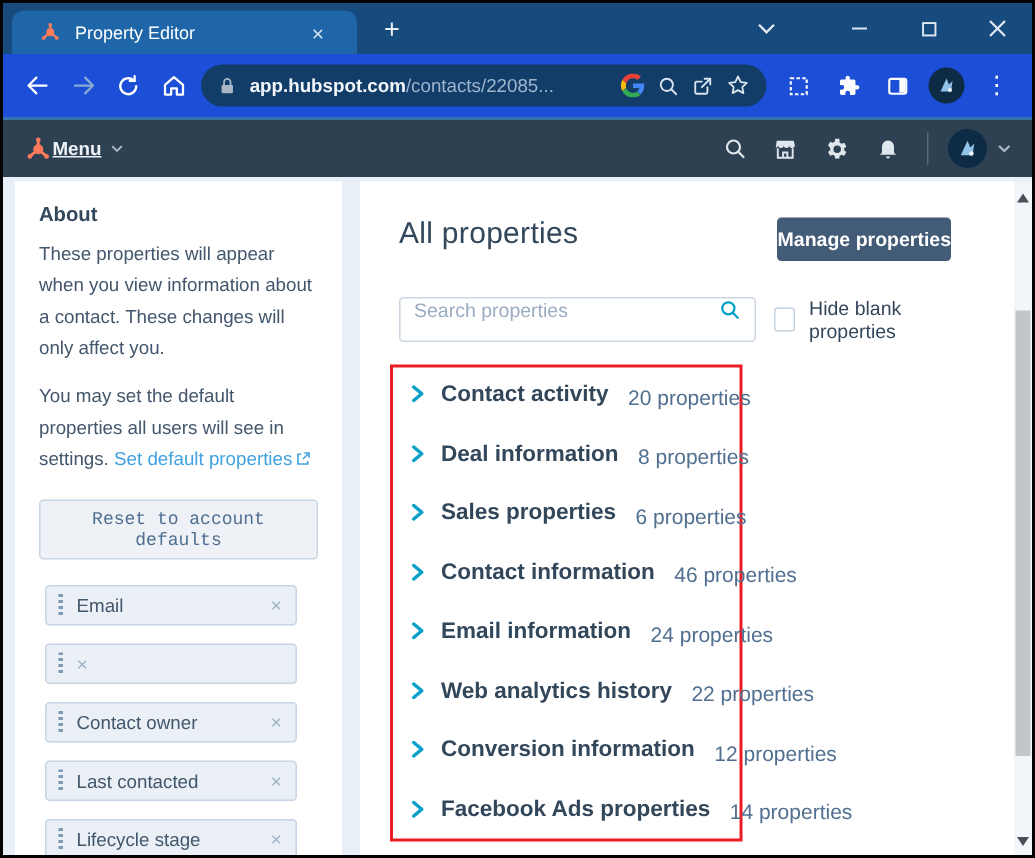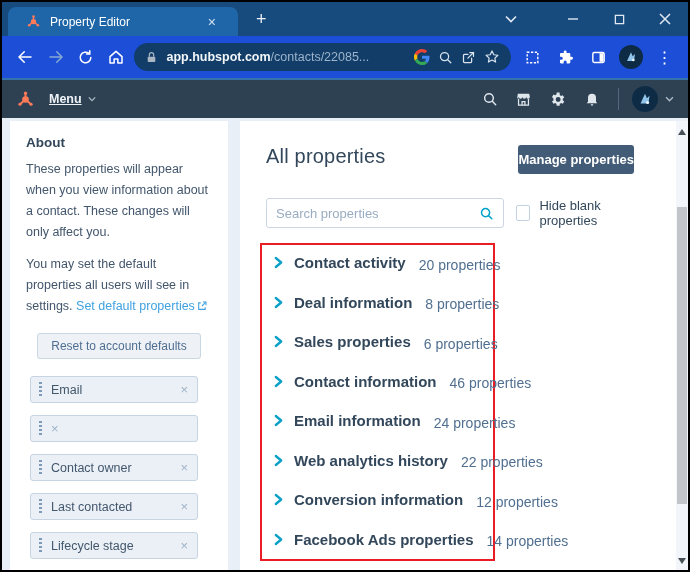--- a/index.html
+++ b/index.html
@@ -46,21 +46,21 @@
   .avatar {
     width:24px; height:24px; border-radius:50%; background:#0e2b45;
     display:flex; align-items:center; justify-content:center; overflow:hidden;
   }
 
   
   .hsnav {
     position:absolute; left:0; top:78px; right:0; height:38px; background:#2e4153;
     display:flex; align-items:center; padding:0 14px;
   }
-  .menu { display:flex; align-items:center; gap:6px; margin-left:14px; color:#eef2f6;
+  .menu { display:flex; align-items:center; gap:6px; color:#eef2f6;
           font-size:12.5px; font-weight:bold;text-decoration:underline; }
   .hsnav-right { margin-left:auto; display:flex; align-items:center; gap:7px; }
   .nav-icon { width:27px; height:27px; display:flex; align-items:center; justify-content:center; color:#dfe6ec; }
   .nav-divider { width:1px; height:22px; background:#53687c; margin:0 6px; }
   .avatar.big { width:26px; height:26px; }
 
   
   .page { position:absolute; left:0; right:0; top:116px; bottom:0; background:#e9eff6; }
   .card { position:absolute; top:3px; bottom:0; background:#fff; overflow:hidden; }
   .sidebar-card { left:8px; width:218px; padding:14px 16px 0 16px; }
@@ -68,21 +68,21 @@
 
   
   .about-h { font-size:13.5px; font-weight:bold; color:#33475b; margin-bottom:9px; }
   .sb-p { font-size:12.5px; color:#42566c; line-height:21px; margin-bottom:11px; }
   .sb-p2 { margin-bottom:16px; }
   .sb-link { color:#41a2e0; text-decoration:none; }
   .ext-icon { display:inline-block; vertical-align:-1px; margin-left:2px; }
   .reset-btn {
     display:block; margin:0 auto; padding:5px 13px; font-size:12px; color:#4f6e90;
     background:#eef2f7; border:1px solid #c9d6e3; border-radius:3px;
-    font-family:Liberation Sans, sans-serif;
+    font-family:Liberation Mono, monospace;
   }
   .chips { margin-top:17px; padding-left:4px; }
   .chip {
     width:168px; height:27px; margin-bottom:12px; padding:0 9px 0 8px;
     background:#eaf0f6; border:1px solid #c6d4e4; border-radius:3px;
     display:flex; align-items:center; gap:9px;
   }
   .drag-handle { width:3px; height:15px;
     background:repeating-linear-gradient(180deg,#7e9ab8 0 2px,transparent 2px 4px); }
   .chip-label { flex:1; font-size:12.5px; color:#42566c; }
@@ -91,21 +91,21 @@
   
   .main-head { display:flex; align-items:flex-start; justify-content:space-between; }
   .main-title { font-size:20px; font-weight:400; color:#33475b; letter-spacing:.2px; }
   .manage-btn {
     margin-right:16px; padding:7px 0; font-size:13px; font-weight:bold; color:#fff;
     background:#425b76; border:none; border-radius:3px; font-family:"Liberation Sans",sans-serif;
   }
   .search-row { margin-top:24px; display:flex; align-items:center; }
   .search-box {
     width:260px; height:30px; border:1px solid #cbd6e2; border-radius:3px;
-    display:flex; align-items:center; padding:0 9px; background:#fff;
+    display:flex; align-items:flex-start; padding:0 9px; background:#fff;
   }
   .search-box input {
     flex:1; border:none; outline:none; font-size:13px; color:#33475b; min-width:0;
     font-family:"Liberation Sans",sans-serif; background:transparent;
   }
   .search-box input::placeholder { color:#99acc2; }
   .search-glyph { color:#00a1c9; }
   .cb-wrap { display:flex; align-items:center; gap:9px; margin-left:12px; }
   .checkbox { width:16px; height:16px; border:1px solid #c3d1e0; border-radius:2px; background:#fff; }
   .cb-label { font-size:13px; color:#33475b; }

